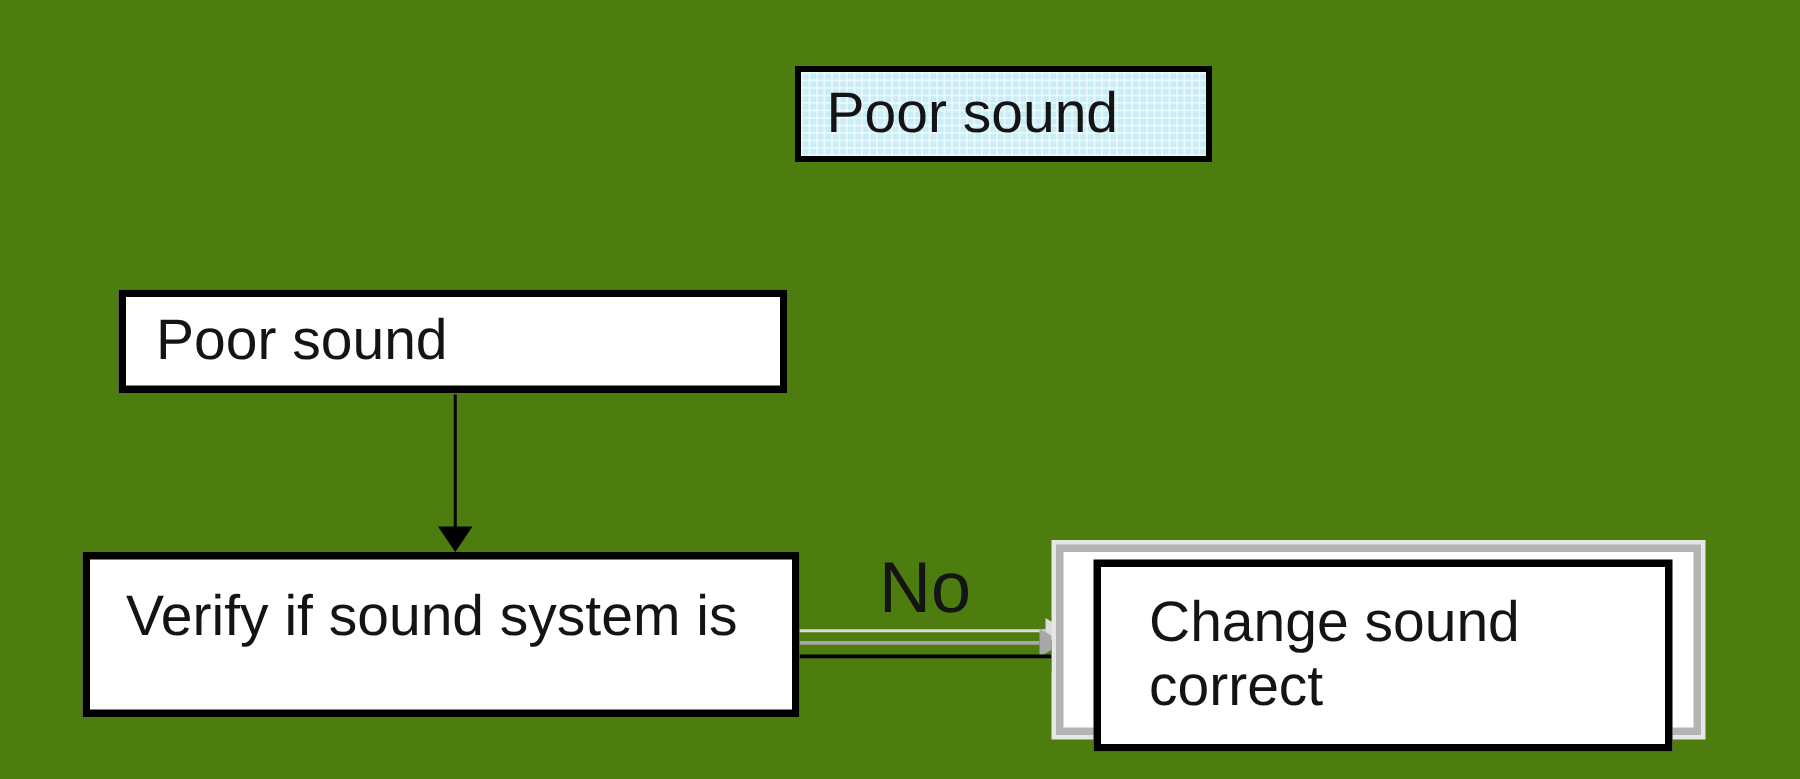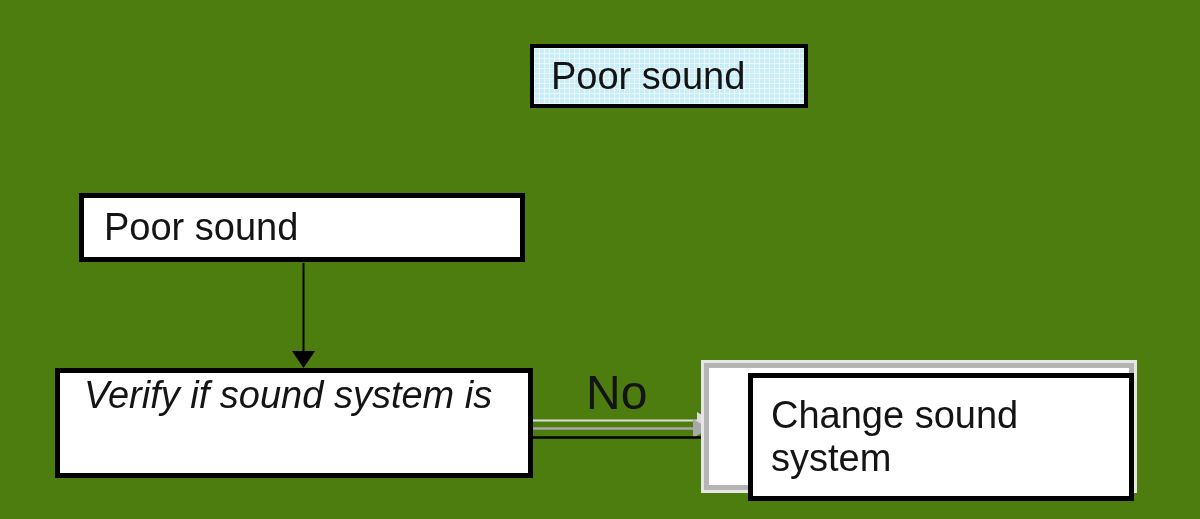--- a/index.html
+++ b/index.html
@@ -43,40 +43,39 @@
     width: 446px; height: 69px;
     border: 5px solid #000000;
     display: flex; align-items: center;
     padding-left: 20px;
   }
   
   .verify-box {
     left: 55px; top: 368px;
     width: 478px; height: 110px;
     border: 5px solid #000000;
-    padding: 0 14px 0 24px;
+    padding: 16px 14px 0 24px;
     line-height: 44px;
-    font-style: italic;
   }
   
   .change-shadow {
     position: absolute;
     box-sizing: border-box;
     left: 704px; top: 363px;
     width: 430px; height: 127px;
     border: 5px solid #b4b4b4;
     outline: 3px solid #e6e6e6;
     background: #ffffff;
   }
   
   .change-box {
-    left: 748px; top: 373px;
+    left: 729px; top: 373px;
     width: 386px; height: 128px;
     border: 5px solid #000000;
-    padding: 16px 14px 0 18px;
+    padding: 16px 14px 0 32px;
     line-height: 43px;
   }
   .line { display: block; }
   
   .no-label {
     position: absolute;
     left: 586px; top: 372px;
     font-size: 48px;
     line-height: 42px;
     color: #141414;
@@ -126,16 +125,16 @@
   <div class="box verify-box">
     <span class="line">Verify if sound system is</span>
   </div>
 
   <div class="no-label">No</div>
 
   <div class="change-shadow"></div>
 
   <div class="box change-box">
     <span class="line">Change sound</span>
-    <span class="line">system</span>
+    <span class="line">correct</span>
   </div>
 
 </div>
 
 </body></html>

